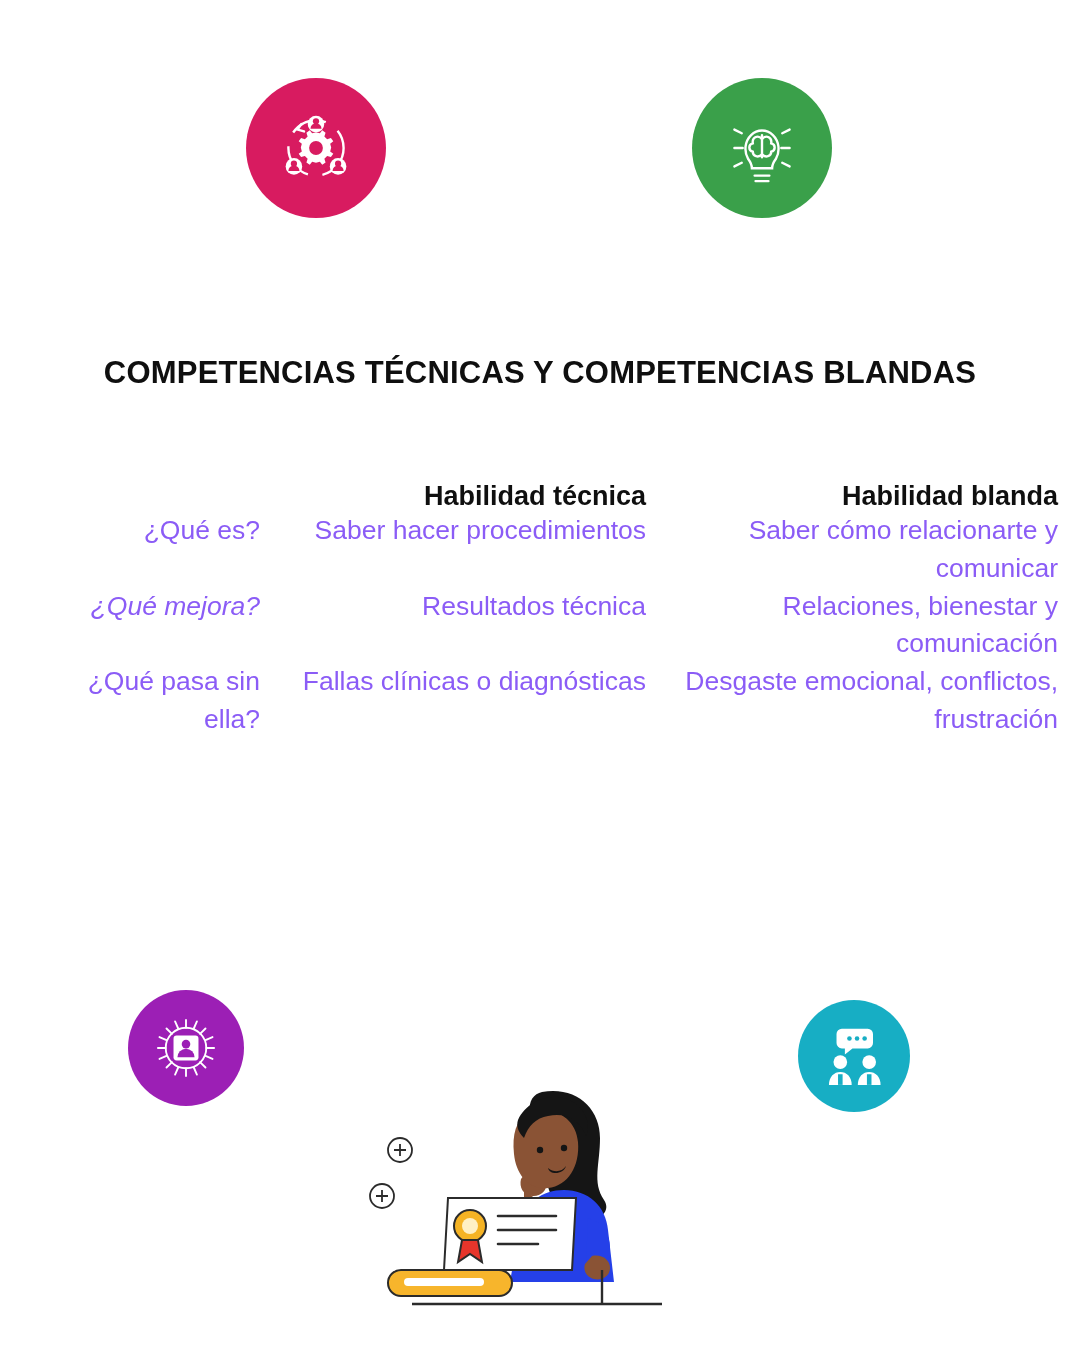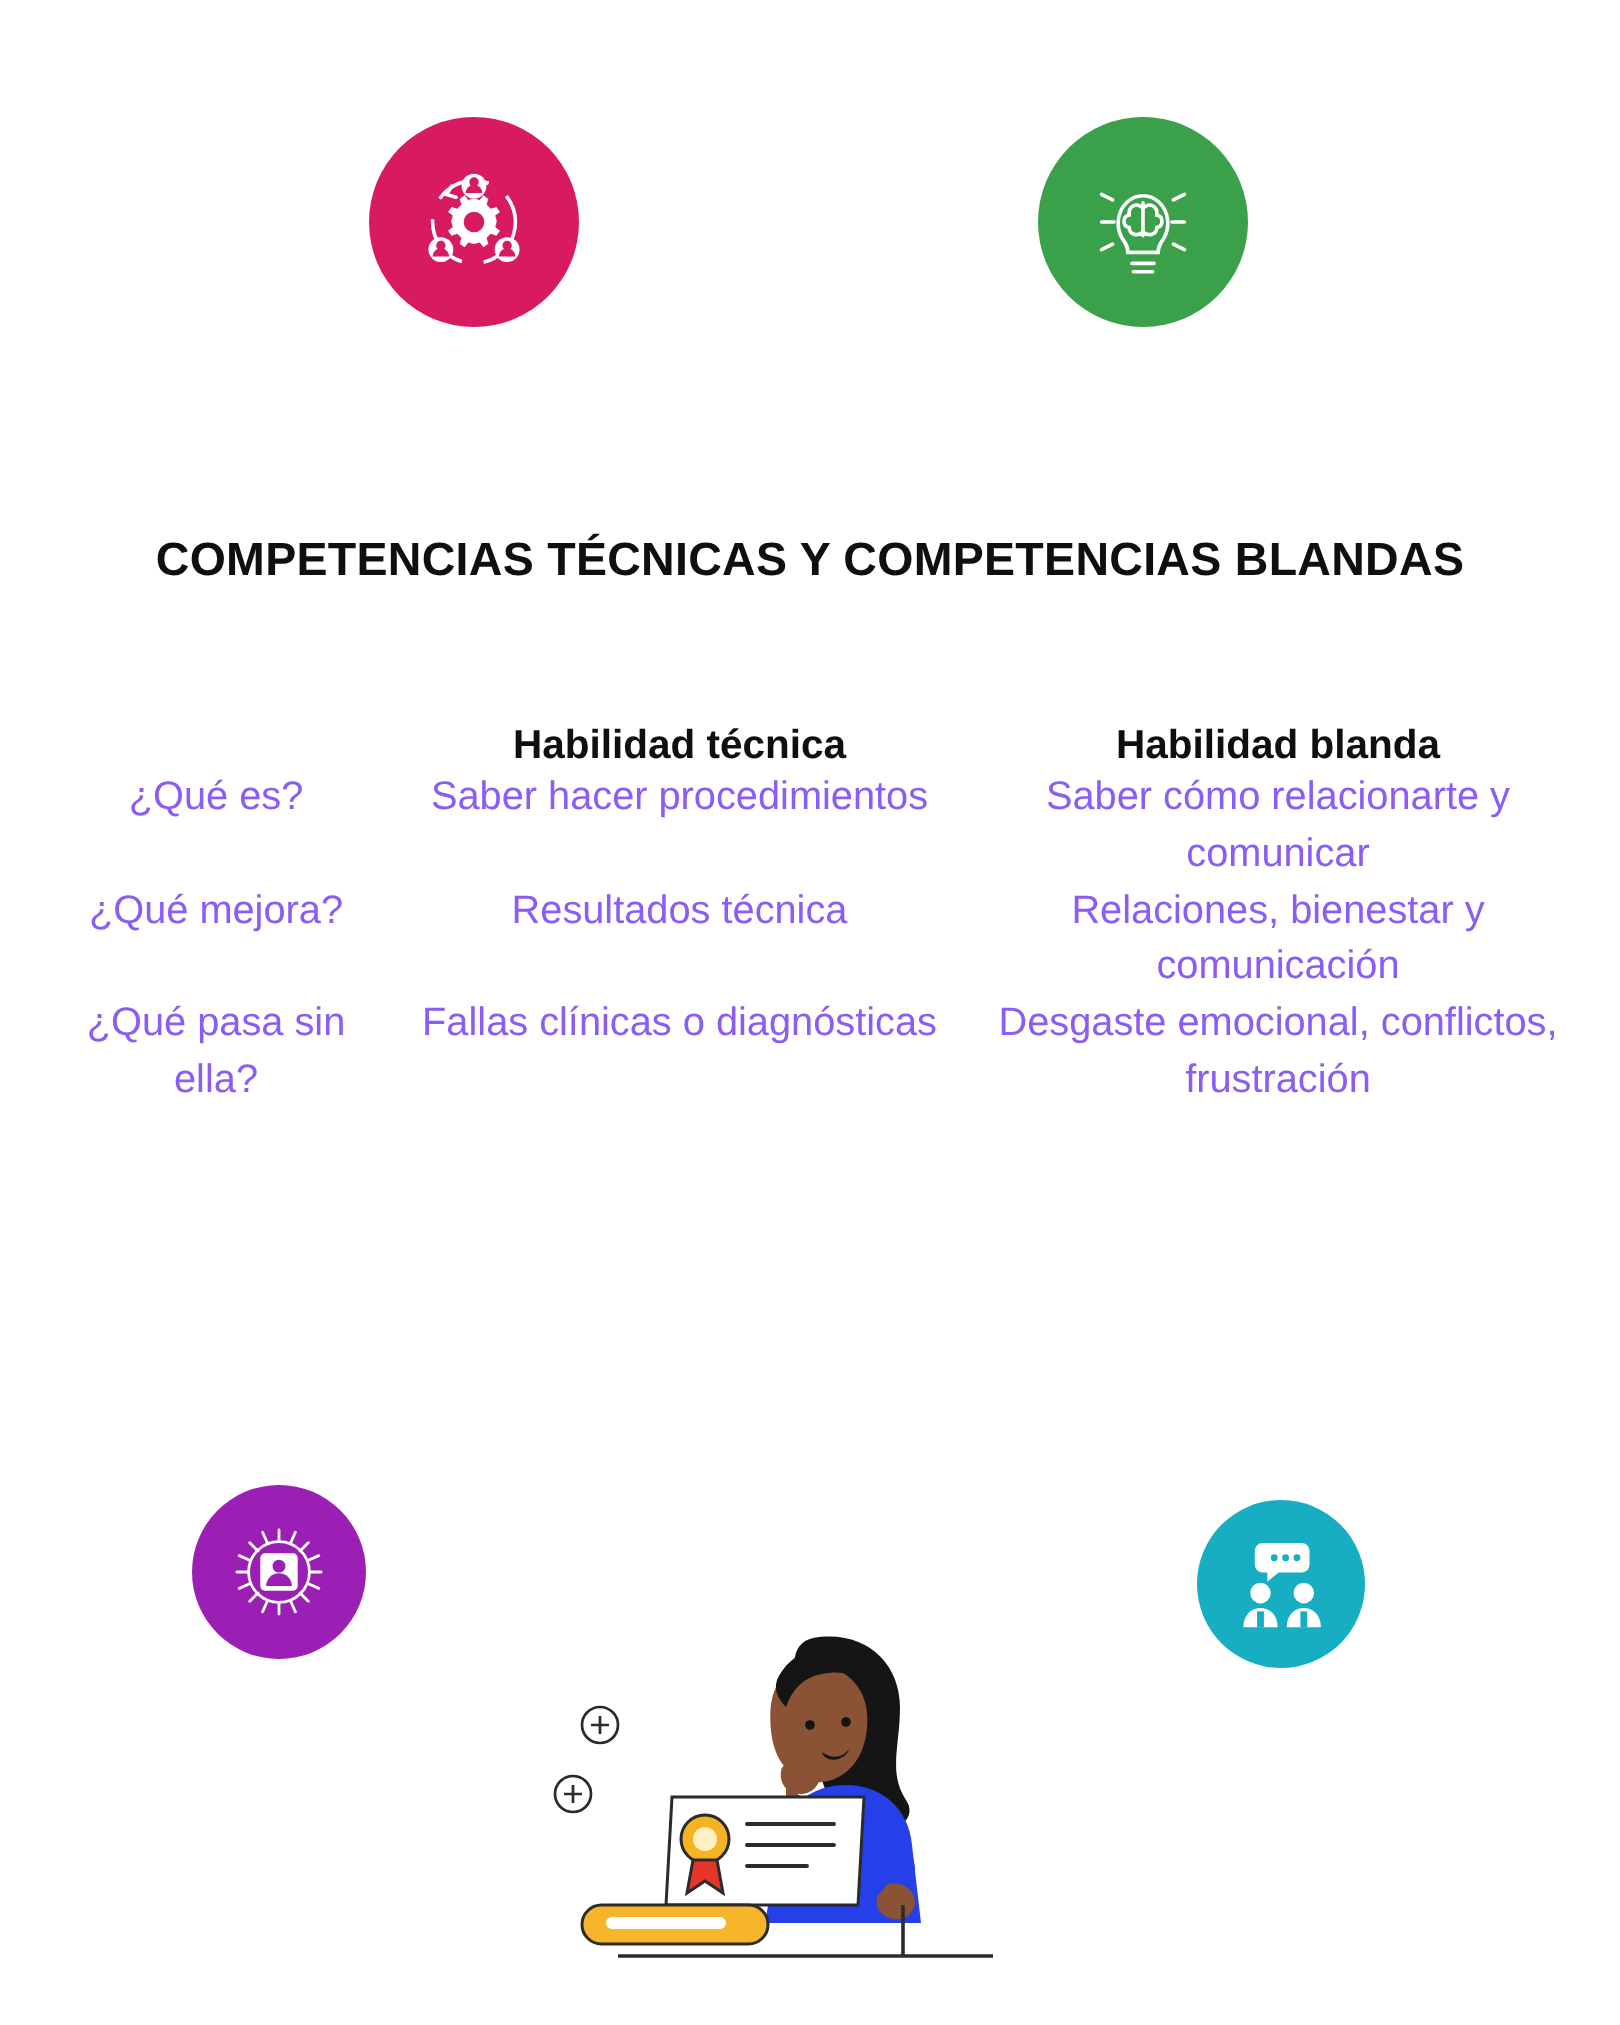--- a/index.html
+++ b/index.html
@@ -60,21 +60,21 @@
   
   #comparison-table {
     position: absolute;
     left: 28px;
     top: 480px;
     width: 1030px;
     border-collapse: collapse;
   }
   #comparison-table td, #comparison-table th {
     vertical-align: top;
-    text-align: center;
+    text-align: right;
     padding: 0;
   }
   .col-q   { width: 232px; }
   .col-a   { width: 386px; }
   .col-b   { width: 412px; }
 
   .hdr-row th {
     font-size: 27px;
     font-weight: bold;
     color: #0f0f0f;
@@ -90,21 +90,21 @@
     color: #8b5cf6;
     padding-bottom: 40px;
   }
   .data-row:last-child td { padding-bottom: 0; }
   .data-row td.col-q { padding-right: 6px; }
   .data-row td.col-a { padding-left: 2px; padding-right: 18px; }
   .data-row td.col-b { padding-left: 2px; }
 
   
   .row-1 td.col-q { padding-top: 28px; }
-  .row-2 td.col-q { padding-top: 3px; }
+  .row-2 td.col-q { padding-top: 3px; font-style: italic; }
   .row-2 td.col-a { padding-top: 3px; }
   .row-3 td.col-q { padding-top: 0px; }
 
   
   #certificate-illustration {
     position: absolute;
     left: 352px;
     top: 1052px;
     width: 330px;
     height: 280px;

